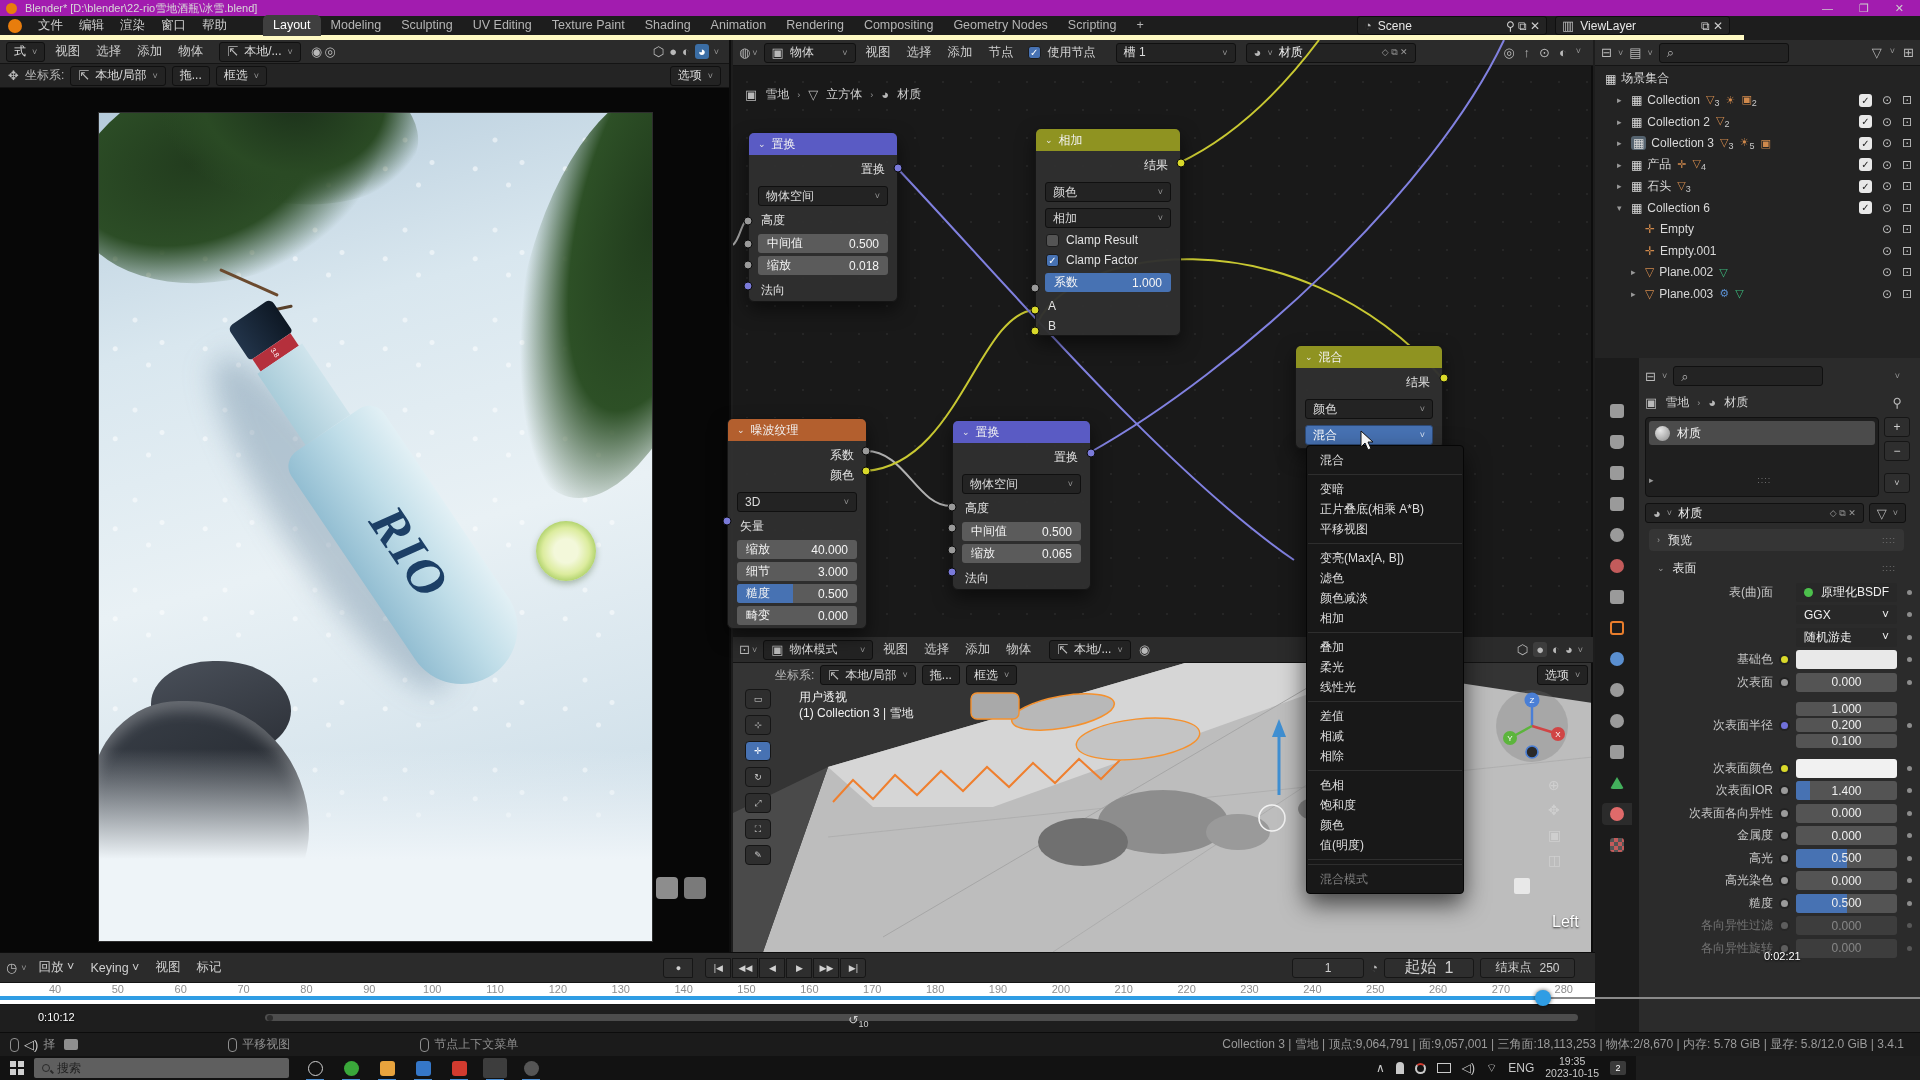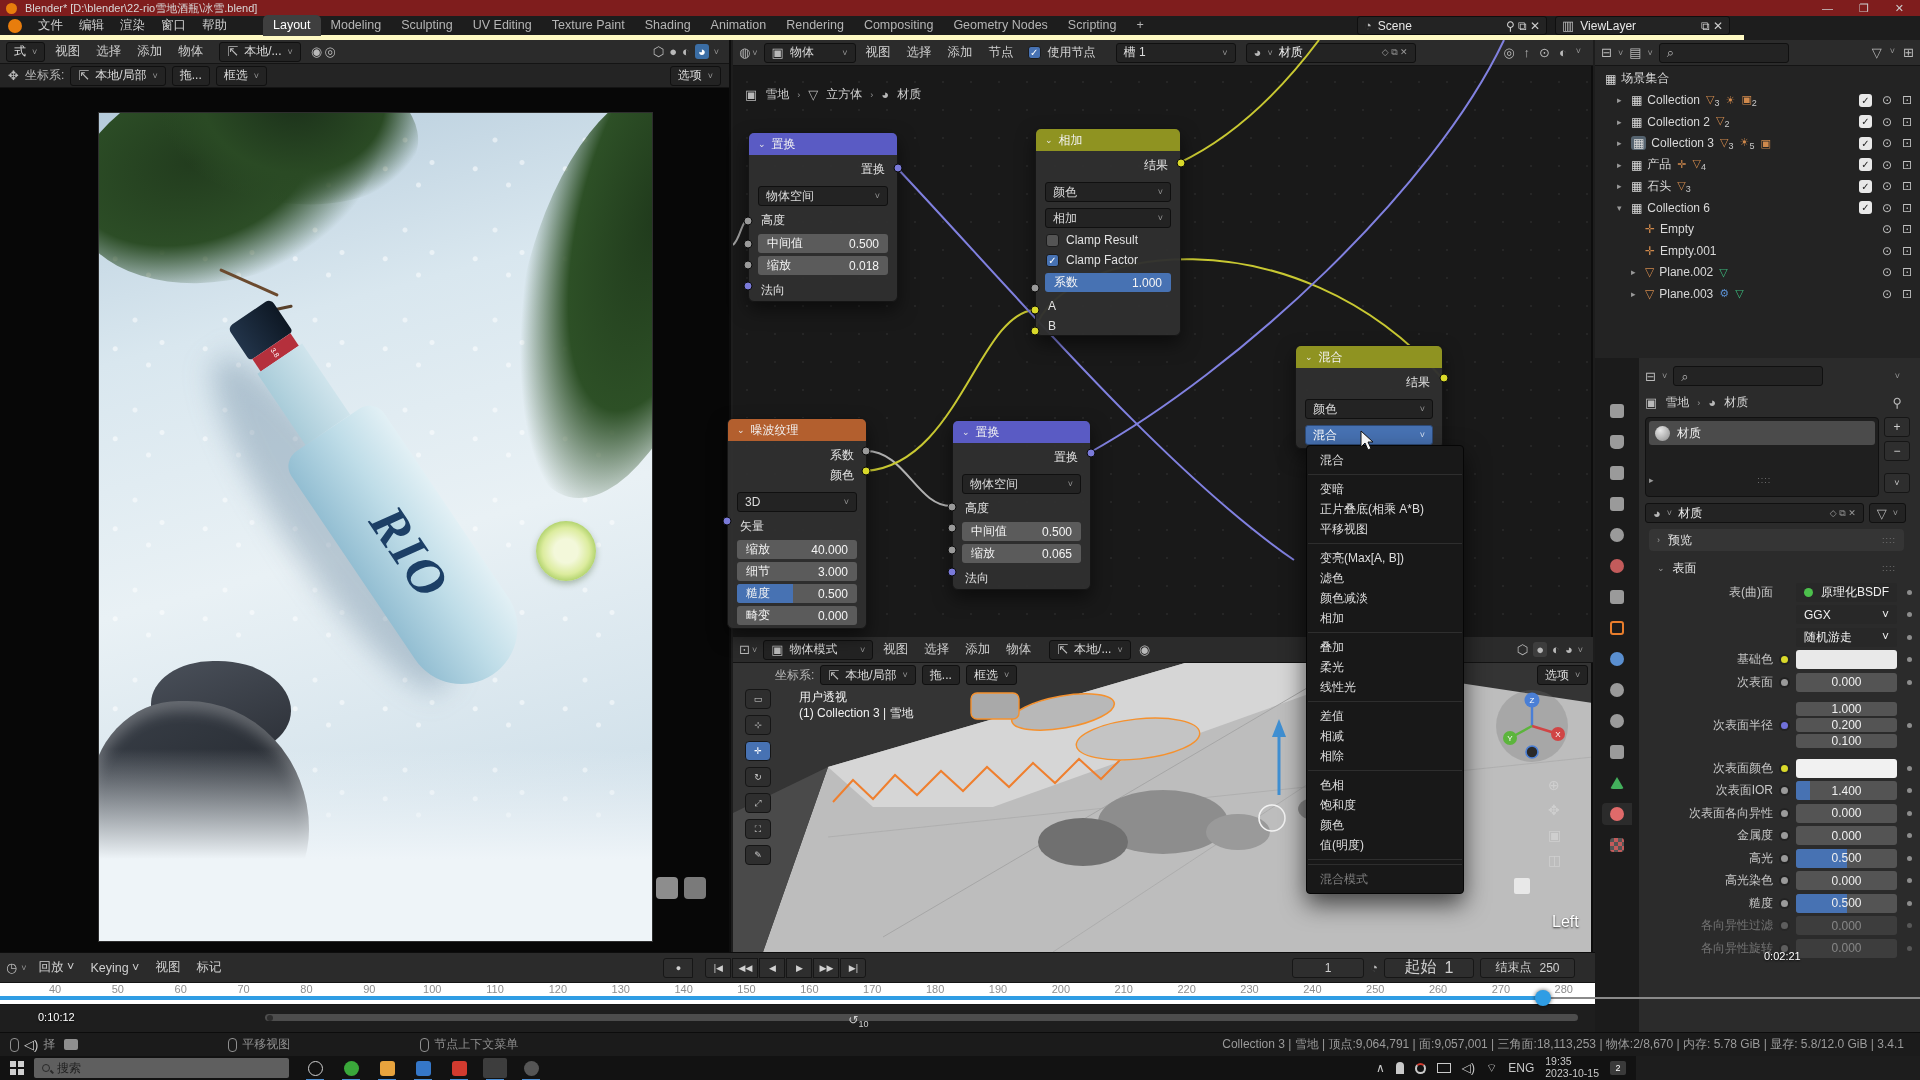--- a/index.html
+++ b/index.html
@@ -7,21 +7,21 @@
 html,body{background:#000;}
 #page{position:relative;width:1920px;height:1080px;background:#1d1d1d;overflow:hidden;font-size:12px;color:#cfcfcf;}
 .ab{position:absolute;}
 .row{display:flex;align-items:center;}
 .mi{padding:0 8px;color:#cfcfcf;font-size:12.5px;white-space:nowrap;}
 .dd{background:#232323;border:1px solid #101010;border-radius:3px;height:20px;display:flex;align-items:center;gap:6px;padding:0 7px;color:#dcdcdc;font-size:12px;white-space:nowrap;}
 .dd .cv{margin-left:auto;color:#9a9a9a;font-size:9px;}
 .chev{color:#9a9a9a;font-size:9px;}
 .icn{color:#b9b9b9;font-size:13px;line-height:1;}
 
-#titlebar{left:0;top:0;width:1920px;height:16px;background:#7f1d1d;display:flex;align-items:center;padding:0 6px;gap:8px;color:#d8d8d8;font-size:11px;}
+#titlebar{left:0;top:0;width:1920px;height:16px;background:#a21caf;display:flex;align-items:center;padding:0 6px;gap:8px;color:#d8d8d8;font-size:11px;}
 #winbtns{margin-left:auto;display:flex;gap:26px;padding-right:10px;color:#cccccc;font-size:11px;}
 #topbar{left:0;top:16px;width:1744px;height:24px;background:#1d1d1d;border-bottom:5px solid #fef9c3;display:flex;align-items:center;}
 .tab{padding:3px 10px 4px;color:#b5b5b5;font-size:12.5px;border-radius:5px 5px 0 0;white-space:nowrap;}
 .tab.active{background:#3f3f3f;color:#fff;}
 .idfield{background:#232323;border:1px solid #0f0f0f;border-radius:3px;height:19px;display:flex;align-items:center;gap:6px;padding:0 6px;}
 
 .edhdr{background:#2b2b2b;border-bottom:1px solid #141414;display:flex;align-items:center;padding:0 6px;gap:2px;}
 #vp1{left:0;top:40px;width:731px;height:912px;background:#070707;border-right:2px solid #0d0d0d;}
 #vp1 .toolrow{background:#242424;border-bottom:1px solid #141414;}
 #shader{left:733px;top:40px;width:860px;height:597px;background:#191919;background-image:radial-gradient(#262626 1px,transparent 1.4px);background-size:28px 28px;border-right:2px solid #0d0d0d;}
@@ -1073,21 +1073,21 @@
         </span>
       </span>
     <span style="margin-left:auto;display:flex;align-items:center;gap:11px;padding-right:10px;color:#c9c9c9;">
       <span>∧</span>
       <span style="width:8px;height:12px;background:#c9c9c9;border-radius:4px 4px 0 0;display:inline-block;"></span>
       <span style="width:11px;height:11px;border-radius:50%;border:2px solid #c9c9c9;border-top-color:#d23b2f;display:inline-block;"></span>
       <span style="width:14px;height:10px;border:1.5px solid #c9c9c9;display:inline-block;"></span>
       <span>◁)</span>
       <span>⌔</span>
       <span>ENG</span>
-      <span style="display:flex;flex-direction:column;line-height:1.1;font-size:10.5px;">
+      <span style="display:flex;flex-direction:column;align-items:center;line-height:1.1;font-size:10.5px;">
         <span>19:35</span>
           <span>2023-10-15</span>
       </span>
       <span style="width:16px;height:14px;background:#3a3a3a;border-radius:2px;display:flex;align-items:center;justify-content:center;font-size:9px;color:#fff;">
           <span>2</span>
         </span>
     </span>
   </div>
 
 </div>

